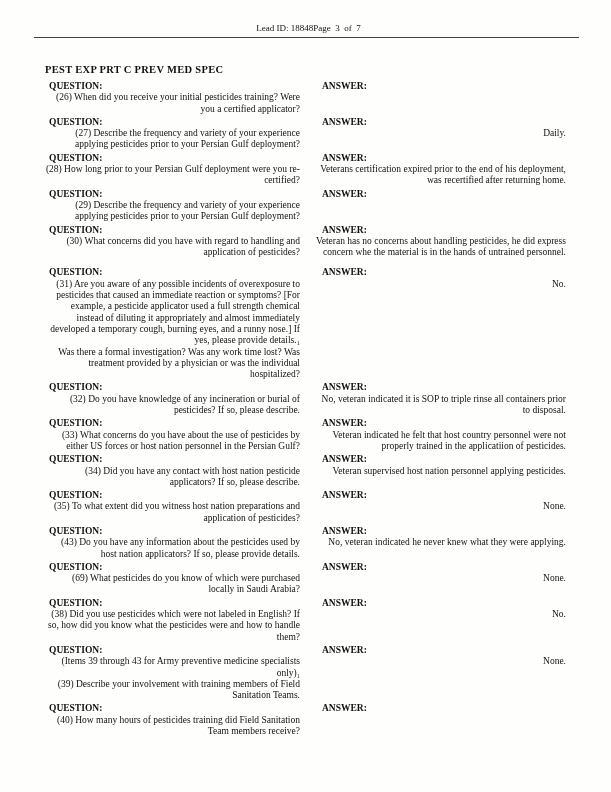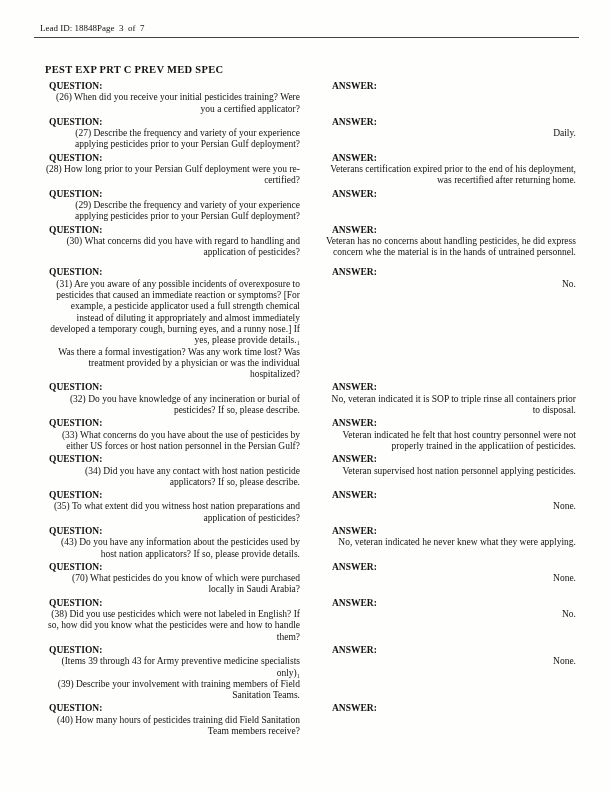--- a/index.html
+++ b/index.html
@@ -9,21 +9,21 @@
     height: 792px;
     margin: 0 auto;
     background: #fefefc;
     font-family: "Liberation Serif", serif;
     color: #111;
     box-sizing: border-box;
     overflow: hidden;
   }
   .doc-header {
     display: flex;
-    justify-content: flex-start;
+    justify-content: center;
     padding: 23px 34px 0 40px;
     font-size: 9px;
   }
   .doc-header span { white-space: pre; }
   .header-rule {
     border: none;
     border-top: 1px solid #444;
     margin: 4px 32px 0 34px;
   }
   .section-title {
@@ -31,21 +31,21 @@
     font-size: 10.5px;
     letter-spacing: 0.3px;
     margin: 26px 14px 6px 45px;
   }
   .qa-list {
     padding: 0 30px 0 45px;
   }
   .qa-row {
     display: grid;
     grid-template-columns: 255px 1fr;
-    column-gap: 24px;
+    column-gap: 14px;
     margin-top: 2px;
     font-size: 9.5px;
     line-height: 11.3px;
   }
   .qa-row.gap { margin-top: 9px; }
   .q-label, .a-label {
     font-weight: bold;
     font-size: 9.5px;
   }
   .q-label { padding-left: 4px; }
@@ -184,21 +184,21 @@
     </div>
     <div class="a-col">
       <div class="a-label">ANSWER:</div>
       <div class="a-text">No, veteran indicated he never knew what they were applying.</div>
     </div>
   </div>
 
   <div class="qa-row">
     <div class="q-col">
       <div class="q-label">QUESTION:</div>
-      <div class="q-text">(70)  What pesticides do you know of which were purchased locally in Saudi Arabia?</div>
+      <div class="q-text">(69)  What pesticides do you know of which were purchased locally in Saudi Arabia?</div>
     </div>
     <div class="a-col">
       <div class="a-label">ANSWER:</div>
       <div class="a-text">None.</div>
     </div>
   </div>
 
   <div class="qa-row">
     <div class="q-col">
       <div class="q-label">QUESTION:</div>

